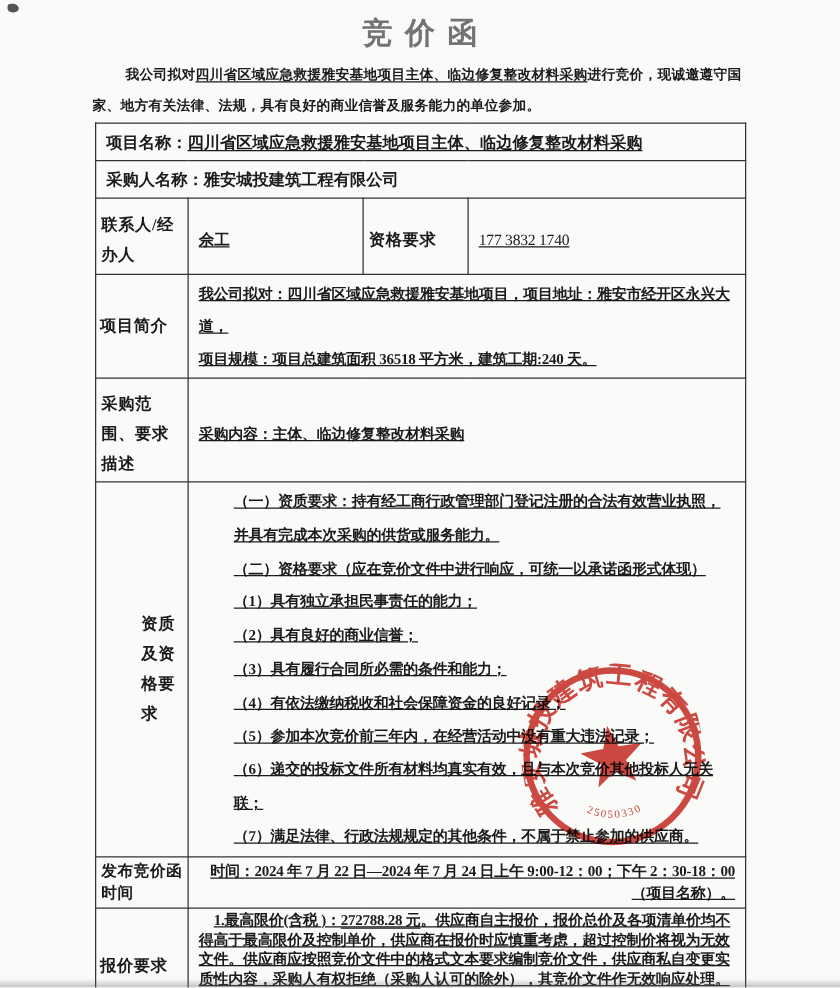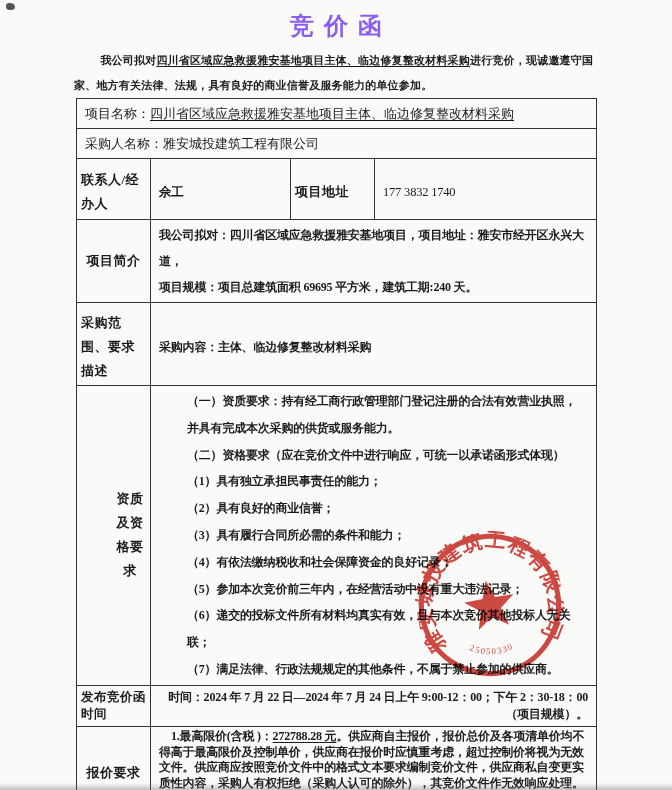--- a/index.html
+++ b/index.html
@@ -5,40 +5,40 @@
   html,body{margin:0;padding:0;}
   body{
     width:672px;height:790px;position:relative;overflow:hidden;
     background:#fafaf8;color:#1b1b1b;
     font-family:"Liberation Serif","DejaVu Serif",serif;
   }
   .page{position:absolute;inset:0;}
   .speck{position:absolute;left:6px;top:3px;width:9px;height:7px;background:#2a2a2a;border-radius:40% 60% 50% 50%;opacity:.8;}
   .title{
     margin:10px 0 6px;text-align:center;font-size:24px;font-weight:700;
-    letter-spacing:10px;text-indent:10px;color:#8b5cf6;
+    letter-spacing:10px;text-indent:10px;color:#737373;
   }
   .intro{
     width:524px;margin:2px auto 0;font-size:11px;font-weight:700;
     line-height:25px;text-indent:2.4em;letter-spacing:.2px;
   }
   .u{text-decoration:underline;text-underline-offset:2px;}
   .b{font-weight:700;}
   .bid-table{
     position:absolute;left:76px;top:98px;width:520px;
     border-collapse:collapse;border:1.6px solid #222;table-layout:fixed;
   }
   .bid-table td{border:1.3px solid #333;vertical-align:middle;}
   .label{
-    font-weight:700;text-align:center;font-size:13px;padding:2px 3px;
+    font-weight:700;text-align:left;font-size:13px;padding:2px 3px;
     line-height:24px;letter-spacing:.5px;
   }
   .label.left{text-align:left;padding-left:4px;}
-  .content{font-size:12px;padding:2px 8px;letter-spacing:-.2px;line-height:26px;}
-  .full-row{font-size:13px;font-weight:400;padding:2px 8px;height:25px;line-height:22px;margin-left:40px;}
+  .content{font-size:12px;padding:2px 8px;letter-spacing:-.2px;line-height:26px;text-decoration:underline;}
+  .full-row{font-size:13px;font-weight:700;padding:2px 8px;height:25px;line-height:22px;margin-left:40px;}
   .top{vertical-align:top;padding-top:8px;}
   .r3 td{height:50px;}
   .r3 .label{line-height:24px;}
   .r3 .content{font-size:12.5px;}
   .r4 td{height:54px;}
   .r5 td{height:48px;}
   .r5 .content{line-height:20px;}
   .r6 td{height:55px;}
   .r6 .content{line-height:26px;}
   .r7 td{height:266px;padding-left:36px;}
@@ -83,29 +83,29 @@
       <td colspan="4" class="full-row"><span>项目名称：</span><span class="u">四川省区域应急救援雅安基地项目主体、临边修复整改材料采购</span></td>
     </tr>
 
     <tr>
       <td colspan="4" class="full-row"><span>采购人名称：</span><span>雅安城投建筑工程有限公司</span></td>
     </tr>
 
     <tr class="r3">
       <td class="label left top">联系人/经办人</td>
       <td class="content b top">佘工</td>
-      <td class="label left top">项目地址</td>
+      <td class="label left top">资格要求</td>
       <td class="content top">177 3832 1740</td>
     </tr>
 
     <tr class="r4">
       <td class="label">项目简介</td>
       <td colspan="3" class="content b">
         <div>我公司拟对：四川省区域应急救援雅安基地项目，项目地址：雅安市经开区永兴大道，</div>
-        <div>项目规模：项目总建筑面积 69695 平方米，建筑工期:240 天。</div>
+        <div>项目规模：项目总建筑面积 36518 平方米，建筑工期:240 天。</div>
       </td>
     </tr>
 
     <tr class="r5">
       <td class="label left top">采购范围、要求描述</td>
       <td colspan="3" class="content b top">采购内容：主体、临边修复整改材料采购</td>
     </tr>
 
 
     <tr class="r7">
@@ -120,21 +120,21 @@
         <p>（5）参加本次竞价前三年内，在经营活动中没有重大违法记录；</p>
         <p>（6）递交的投标文件所有材料均真实有效，且与本次竞价其他投标人无关联；</p>
         <p>（7）满足法律、行政法规规定的其他条件，不属于禁止参加的供应商。</p>
       </td>
     </tr>
 
     <tr class="r8">
       <td class="label left">发布竞价函时间</td>
       <td colspan="3" class="content b">
         <div>时间：2024 年 7 月 22 日—2024 年 7 月 24 日上午 9:00-12：00；下午 2：30-18：00</div>
-        <div>（项目规模）。</div>
+        <div>（项目名称）。</div>
       </td>
     </tr>
 
     <tr class="r9">
       <td class="label">报价要求</td>
       <td colspan="3" class="content b">
         <p><span>1.最高限价(含税 )：</span><span class="u">272788.28 元</span><span>。供应商自主报价，报价总价及各项清单价均不得高于最高限价及控制单价，供应商在报价时应慎重考虑，超过控制价将视为无效文件。供应商应按照竞价文件中的格式文本要求编制竞价文件，供应商私自变更实质性内容，采购人有权拒绝（采购人认可的除外），其竞价文件作无效响应处理。</span></p>
 
       </td>
     </tr>

